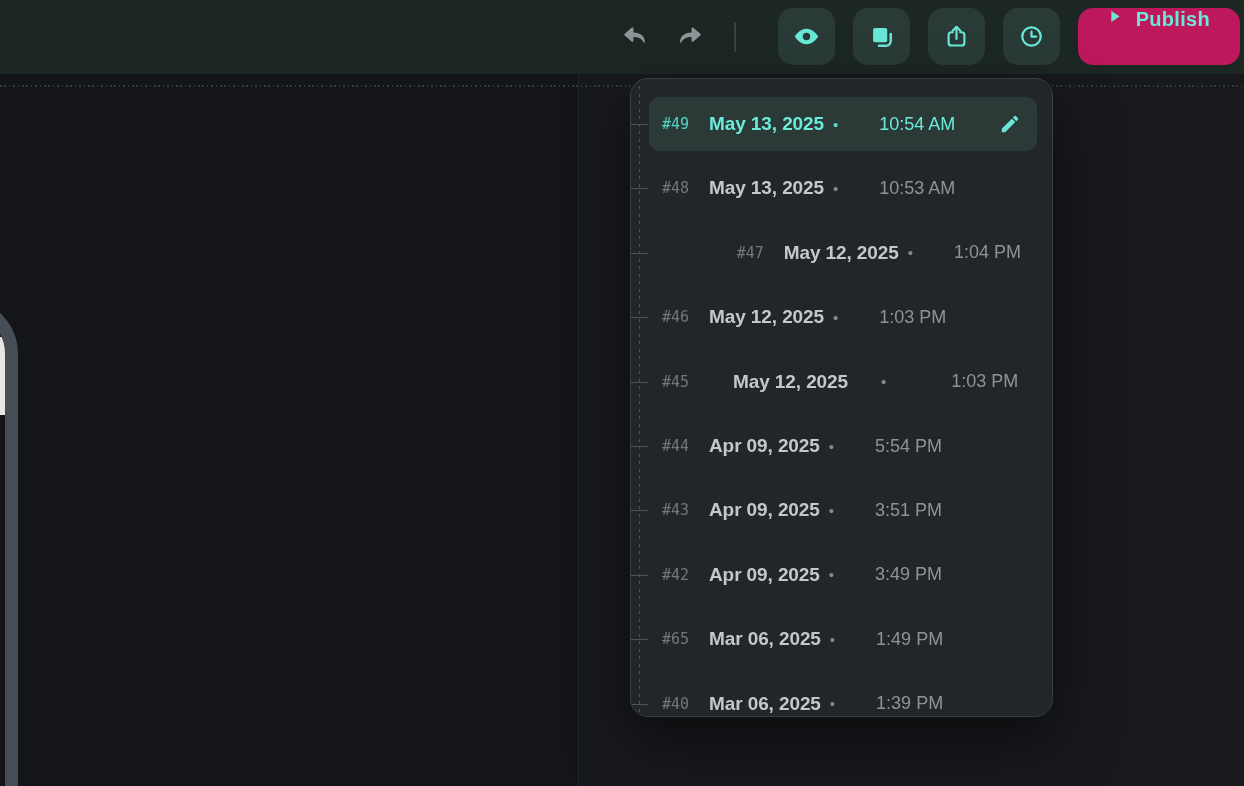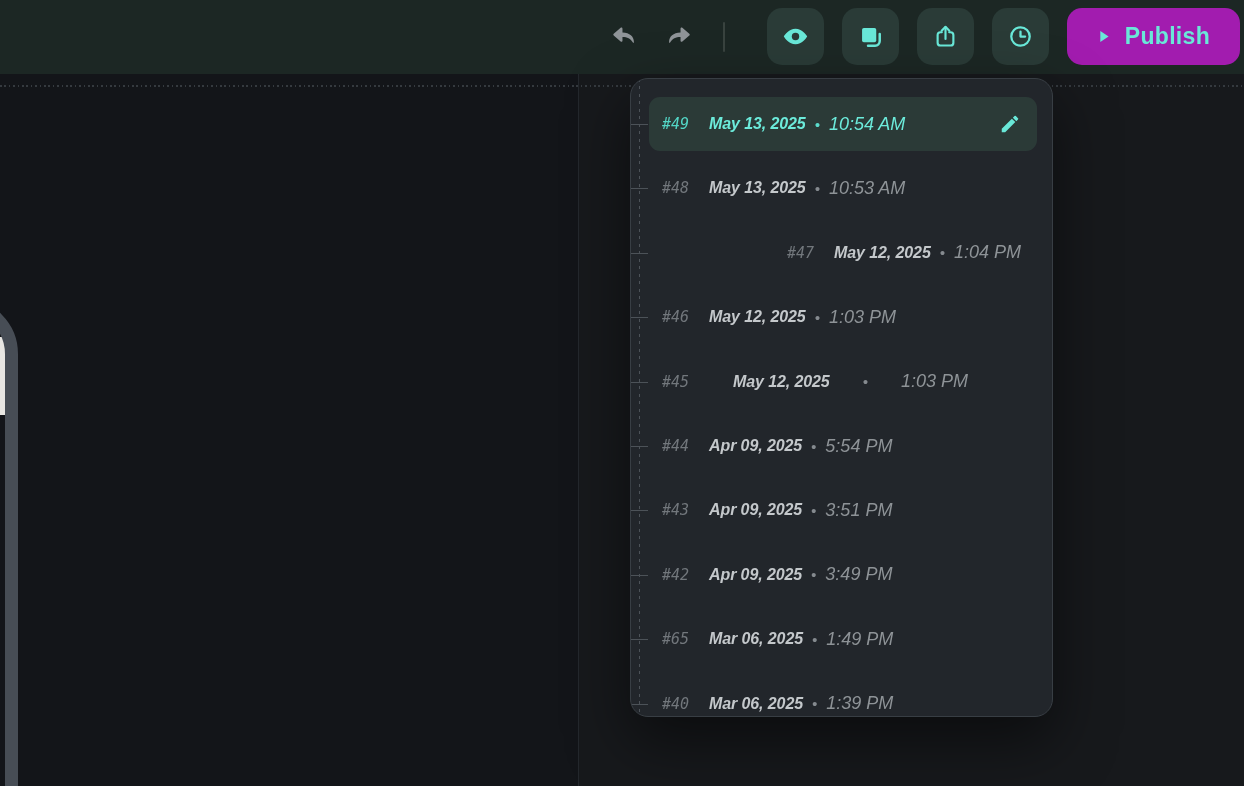--- a/index.html
+++ b/index.html
@@ -31,45 +31,45 @@
   .history-group { display:flex; align-items:center; gap:26px; margin-right:12px; }
   .ghost-btn { width:28px; height:28px; padding:0; border:none; background:transparent; display:flex; align-items:center; justify-content:center; cursor:pointer; color:#8F9498; }
   .ghost-btn svg { display:block; }
   .flip { transform:scaleX(-1); }
   .tb-divider { width:2px; height:30px; border-radius:1px; background:#39433F; margin-right:24px; }
   .tool-btn {
     width:57px; height:57px; border:none; border-radius:15px; background:#2A3B37;
     display:flex; align-items:center; justify-content:center; padding:0; cursor:pointer; color:var(--accent);
   }
   .publish-btn {
-    height:57px; border:none; border-radius:15px; background:#a21caf; cursor:pointer;
-    display:flex; align-items:center; gap:13px; padding:0 30px 0 28px;
-    color:var(--accent); font-family:"Liberation Sans",sans-serif; font-size:23px; font-weight:700; letter-spacing:.3px;
+    height:57px; border:none; border-radius:15px; background:#be185d; cursor:pointer;
+    display:flex; gap:13px; padding:0 30px 0 28px;
+    color:var(--accent); font-family:"Liberation Sans",sans-serif; font-size:20px; font-weight:700; letter-spacing:.3px;
   }
 
   
   .version-panel {
     position:absolute; left:630px; top:78px; width:423px; height:639px; box-sizing:border-box;
     background:#22262B; border:1px solid #383E44; border-radius:18px; overflow:hidden;
     box-shadow:0 24px 60px rgba(0,0,0,.5); z-index:10;
   }
   .timeline {
     position:absolute; left:8px; top:0; width:1px; height:100%;
     background:repeating-linear-gradient(to bottom,#4C5258 0 3px, transparent 3px 7.5px);
   }
   .tick { position:absolute; left:0; width:17px; height:1px; background:#4C5258; }
   .vrow {
     position:absolute; left:18px; right:15px; height:54px; box-sizing:border-box;
-    display:flex; align-items:center; padding:0 16px 0 13px; border-radius:11px; cursor:pointer;font-style:italic;
+    display:flex; align-items:center; padding:0 16px 0 13px; border-radius:11px; cursor:pointer;
   }
   .vrow.active { background:#2B3A37; }
   .num  { font-family:"DejaVu Sans Mono",monospace; font-size:15px; color:#72777C; width:47px; flex:none; }
-  .date { font-size:16px; font-weight:700; color:#C4C8CB; letter-spacing:-.1px; white-space:nowrap; }
+  .date { font-size:19px; font-weight:700; color:#C4C8CB; letter-spacing:-.1px; white-space:nowrap; }
   .dot  { color:#858A8F; margin:0 9px; font-size:15px; }
-  .time { font-size:18px; color:#8E9397; white-space:nowrap; }
+  .time { font-size:18px; color:#8E9397; white-space:nowrap;margin-left:32px; }
   .vrow.active .num  { color:#53D6C6; }
   .vrow.active .date, .vrow.active .time { color:#6CEBDB; }
   .vrow.active .dot  { color:#5BDCCC; }
   .edit { margin-left:auto; display:flex; align-items:center; color:var(--accent); cursor:pointer; }
 </style>
 </head>
 <body>
 
 <div class="screen">
 

